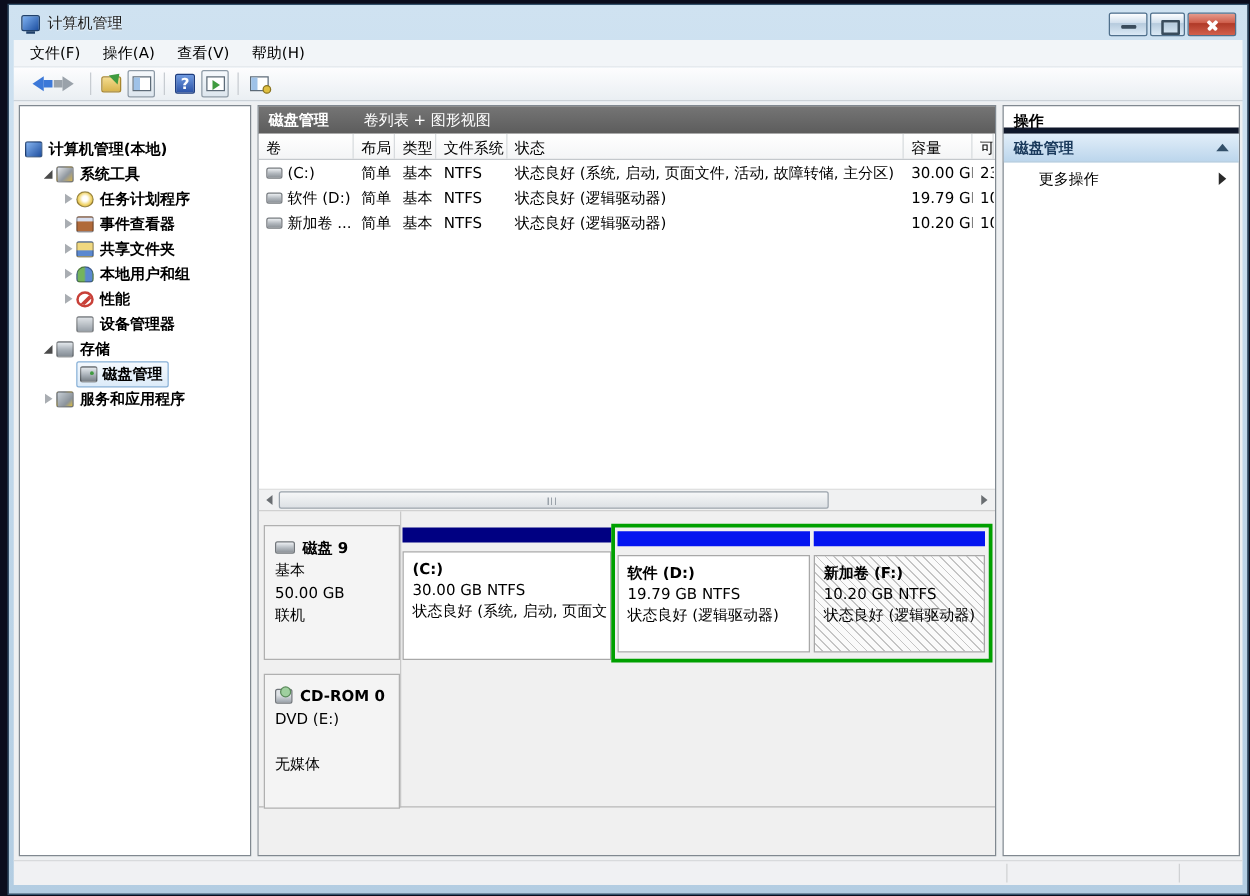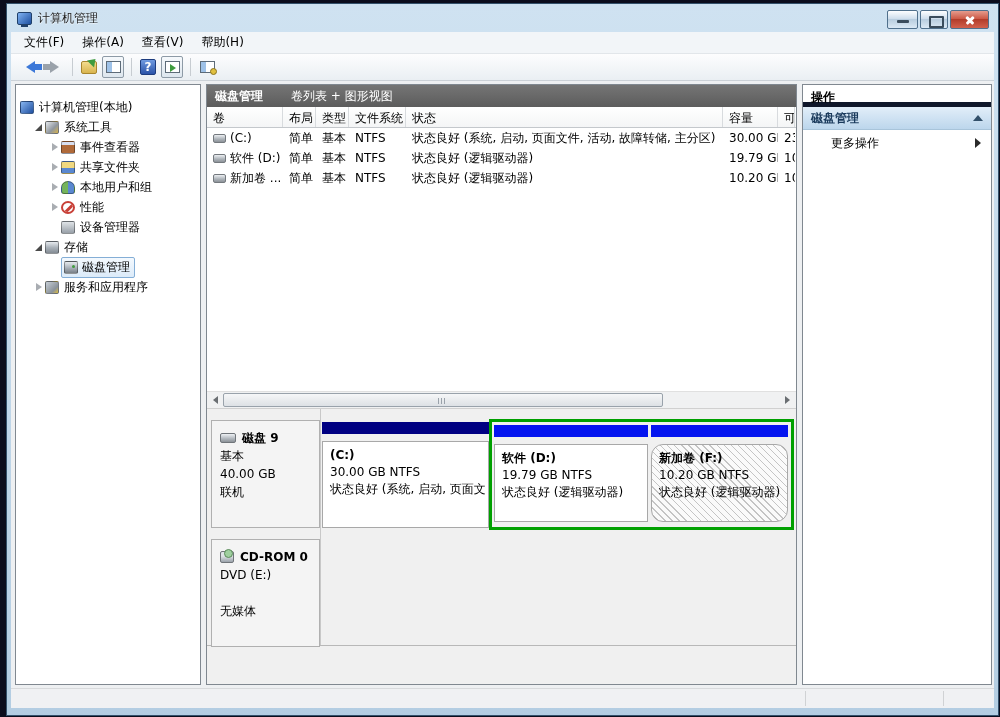--- a/index.html
+++ b/index.html
@@ -48,21 +48,21 @@
   .mini-win .gear { position:absolute; right:-3px; bottom:-3px; width:7px; height:7px; background:#e0c040; border:1px solid #8a7420; border-radius:50%; }
 
   
   .content { position:absolute; left:4px; top:77px; right:4px; bottom:27px; background:#eef0f2; }
   .panel { position:absolute; top:3px; bottom:3px; background:#fff; border:1px solid #808890; }
   .tree-panel { left:4px; width:186px; overflow:hidden; }
   .center-panel { left:195px; width:591px; display:flex; flex-direction:column; }
   .right-panel { left:791px; right:2px; }
 
   
-  .tree { padding-top:12px; }
+  .tree { padding-top:24px;font-weight:bold; }
   .trow { height:20px; display:flex; align-items:center; white-space:nowrap; }
   .lvl0 { padding-left:4px; } .lvl1 { padding-left:16px; } .lvl2 { padding-left:32px; }
   .exp { width:13px; display:inline-flex; justify-content:center; align-items:center; flex:none; }
   .exp .closed { width:0; height:0; border-top:4px solid transparent; border-bottom:4px solid transparent; border-left:6px solid #a9adb2; }
   .exp .open { width:0; height:0; border-bottom:7px solid #4a4a4a; border-left:7px solid transparent; }
   .ticon { width:14px; height:13px; flex:none; margin-right:5px; border-radius:2px; border:1px solid rgba(0,0,0,.35); }
   .i-computer { background:linear-gradient(135deg,#86b4f0,#2050a0); }
   .i-tools { background:linear-gradient(135deg,#e6e9ec,#8f969e 60%,#d8b44e); }
   .i-clock { background:radial-gradient(circle at 50% 45%,#ffffff 25%,#f0d468 60%,#c89a28); border-radius:50%; }
   .i-event { background:linear-gradient(#d8dff0 30%,#b06a3a 31%); }
@@ -117,21 +117,21 @@
 
   .part { position:absolute; top:4px; bottom:2px; }
   .pbar { height:12px; }
   .pbody { position:absolute; left:0; right:0; top:19px; bottom:2px; background:#fff; border:1px solid #a8a8a8; padding:5px 0 0 7px; line-height:17px; white-space:nowrap; overflow:hidden; }
   .pname { font-weight:bold; }
   .part-c { left:111px; width:167px; }
   .ext-box { position:absolute; left:278px; width:305px; top:1px; height:111px; border:3px solid #00a000; }
   .ext-box .part { top:3px; bottom:3px; }
   .part-d { left:2px; width:154px; }
   .part-f { left:159px; width:137px; }
-  .part-f .pbody { background:repeating-linear-gradient(45deg,#fafafa 0 4px,#c4c4c4 4px 5px);border-radius:12px; }
+  .part-f .pbody { background:repeating-linear-gradient(45deg,#fafafa 0 4px,#c4c4c4 4px 5px); }
   .part-f .pbody .ptext { background:transparent; }
 
   .legend { position:absolute; left:0; right:0; bottom:0; height:29px; background:#fcfcfc; border-top:1px solid #a8a8a8; display:flex; align-items:center; padding-left:10px; }
   .lg-item { display:flex; align-items:center; margin-right:14px; }
   .lg-sw { width:11px; height:11px; margin-right:5px; border:1px solid #2a2a2a; }
 
   
   .ap-title { height:22px; font-weight:bold; padding:4px 0 0 8px; border-bottom:5px solid #0f172a; }
   .ap-section { height:23px; background:linear-gradient(#e2eef9,#bcd6ec); border-bottom:1px solid #a8c4da; display:flex; align-items:center; padding:0 8px; font-weight:bold; color:#1a3a5c; }
   .ap-section .up { margin-left:auto; width:0;height:0;border-left:5px solid transparent;border-right:5px solid transparent;border-bottom:6px solid #33506a; }
@@ -209,20 +209,27 @@
         <div class="trow lvl0">
           <span class="ticon i-computer"></span>
           <span>计算机管理(本地)</span>
         </div>
         <div class="trow lvl1">
           <span class="exp">
               <span class="open"></span>
             </span>
           <span class="ticon i-tools"></span>
           <span>系统工具</span>
+        </div>
+        <div class="trow lvl2">
+          <span class="exp">
+              <span class="closed"></span>
+            </span>
+          <span class="ticon i-clock"></span>
+          <span>任务计划程序</span>
         </div>
         <div class="trow lvl2">
           <span class="exp">
               <span class="closed"></span>
             </span>
           <span class="ticon i-event"></span>
           <span>事件查看器</span>
         </div>
         <div class="trow lvl2">
           <span class="exp">
@@ -343,21 +350,21 @@
         <div class="vline"></div>
         <div class="hline"></div>
 
         <div class="disk-row row0">
           <div class="dlabel">
             <div class="dname">
                 <span class="drive-ic"></span>
                 <span>磁盘 9</span>
               </div>
             <div>基本</div>
-            <div>40.00 GB</div>
+            <div>50.00 GB</div>
             <div>联机</div>
           </div>
 
           <div class="part part-c">
             <div class="pbar" style="background: rgb(0, 0, 130);"></div>
             <div class="pbody">
               <div class="pname">(C:)</div>
               <div>30.00 GB NTFS</div>
               <div>状态良好 (系统, 启动, 页面文</div>
             </div>

